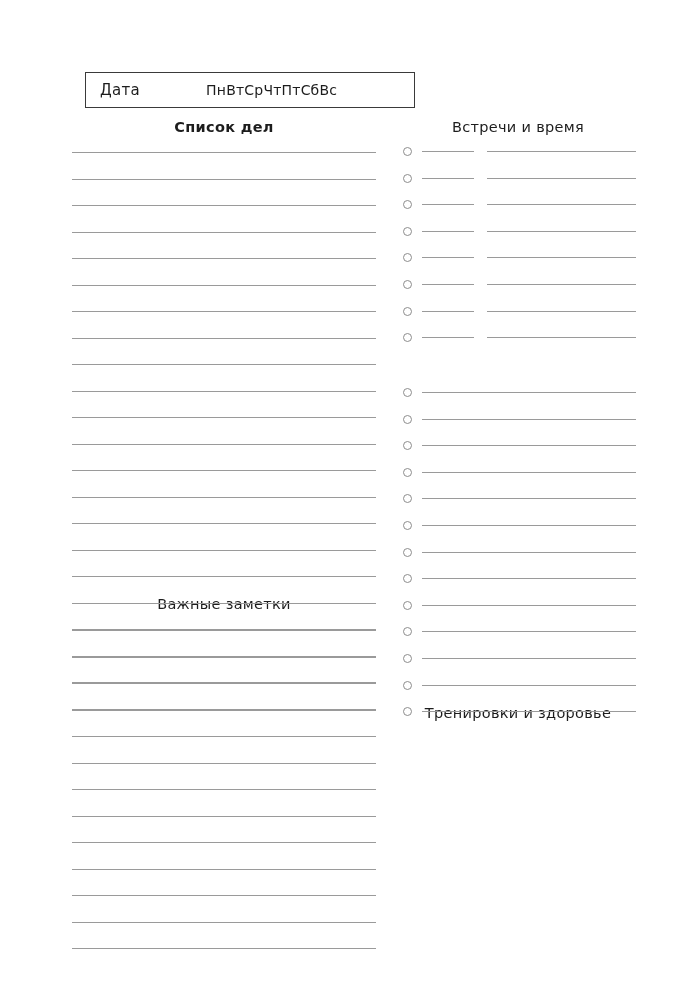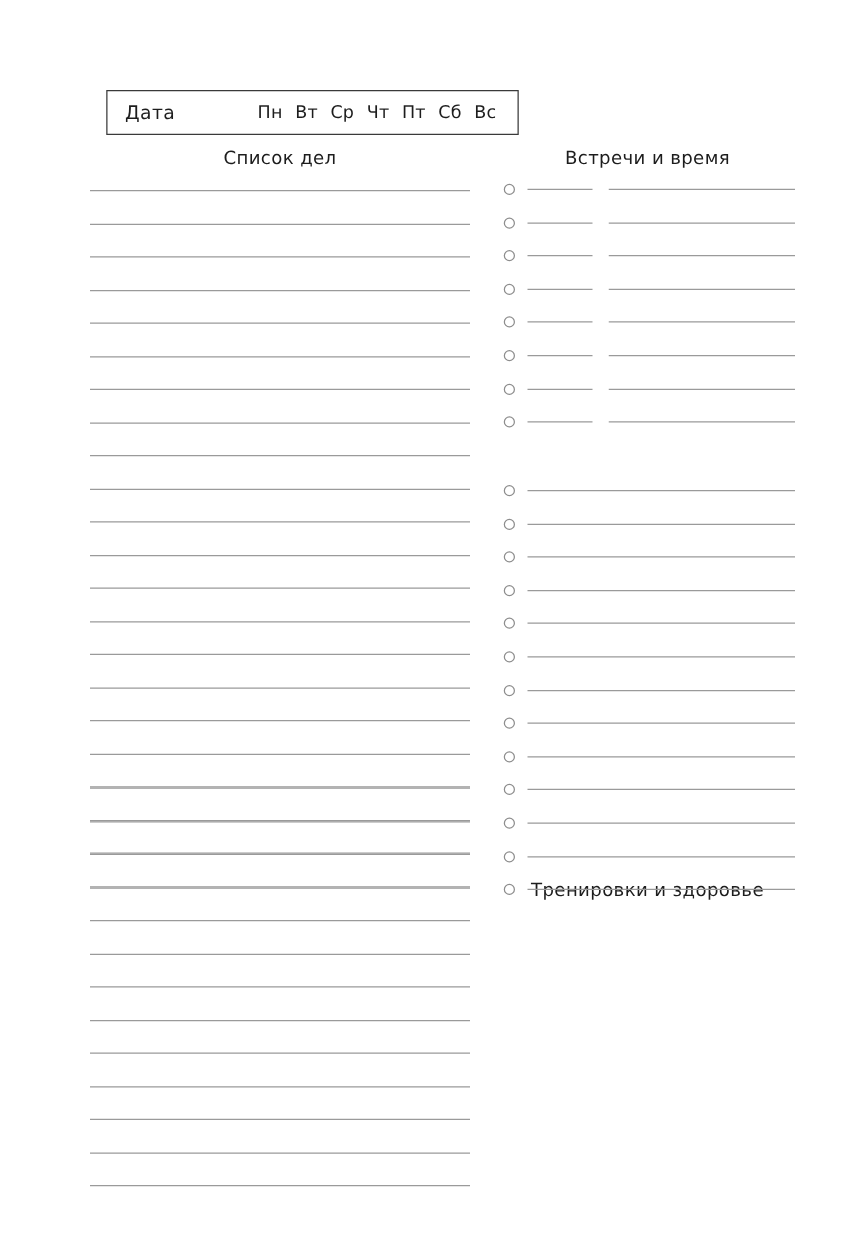--- a/index.html
+++ b/index.html
@@ -34,21 +34,20 @@
     margin-left: 13px;
   }
   .date-label {
     font-size: 15px;
     margin-left: 14px;
     letter-spacing: 0.3px;
     color: #1d1d1d;
   }
   .weekdays {
     display: flex;
-    gap: 10px;
     margin-left: 66px;
     font-size: 14px;
     color: #1d1d1d;
   }
   .weekday { letter-spacing: 0.2px; }
 
   
   .section-title {
     position: absolute;
     font-size: 14.5px;
@@ -90,22 +89,23 @@
       <span class="weekday">Пн</span>
       <span class="weekday">Вт</span>
       <span class="weekday">Ср</span>
       <span class="weekday">Чт</span>
       <span class="weekday">Пт</span>
       <span class="weekday">Сб</span>
       <span class="weekday">Вс</span>
     </span>
   </div>
 
-  <div class="section-title col-left-title" style="top:119px;">Список дел</div>
+  <div class="section-title col-left-title" style="top:119px;font-weight:bold;">Список дел</div>
 
+  <div class="section-title col-left-title" style="top:596px;">Важные заметки</div>
 
   <div class="section-title col-right-title" style="top:119px;">Встречи и время</div>
 
 
   <div class="section-title col-right-title" style="top:705px;">Тренировки и здоровье</div>
 
   <div id="rules">
       <div class="line" style="left: 72px; top: 152px; width: 304px;"></div>
       <div class="line" style="left: 72px; top: 178.5px; width: 304px;"></div>
       <div class="line" style="left: 72px; top: 205px; width: 304px;"></div>

